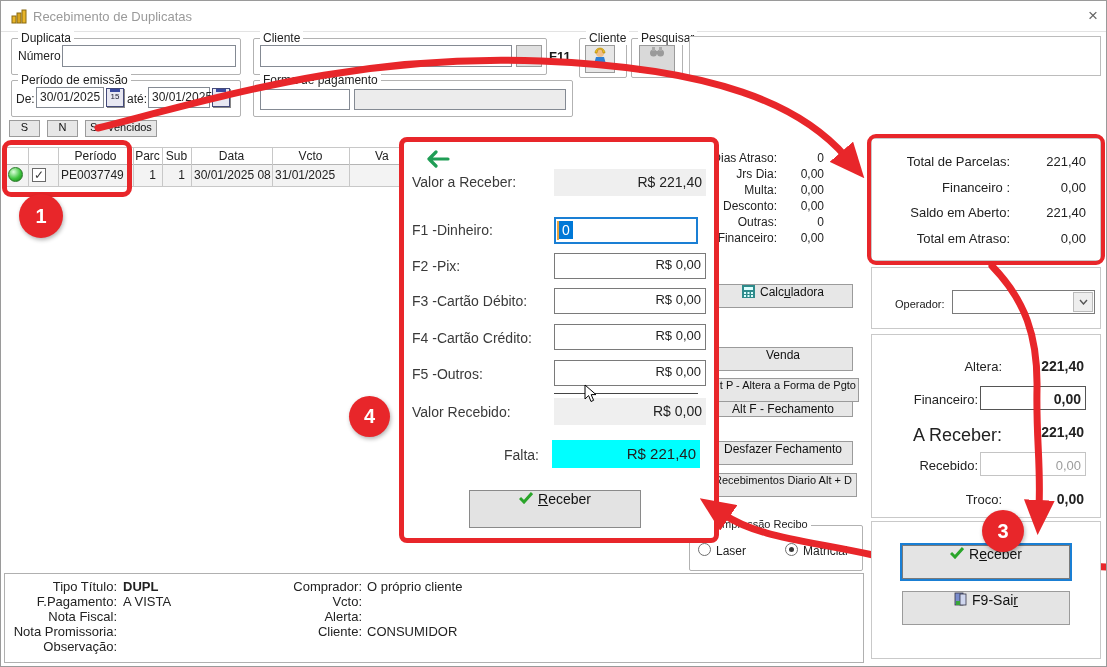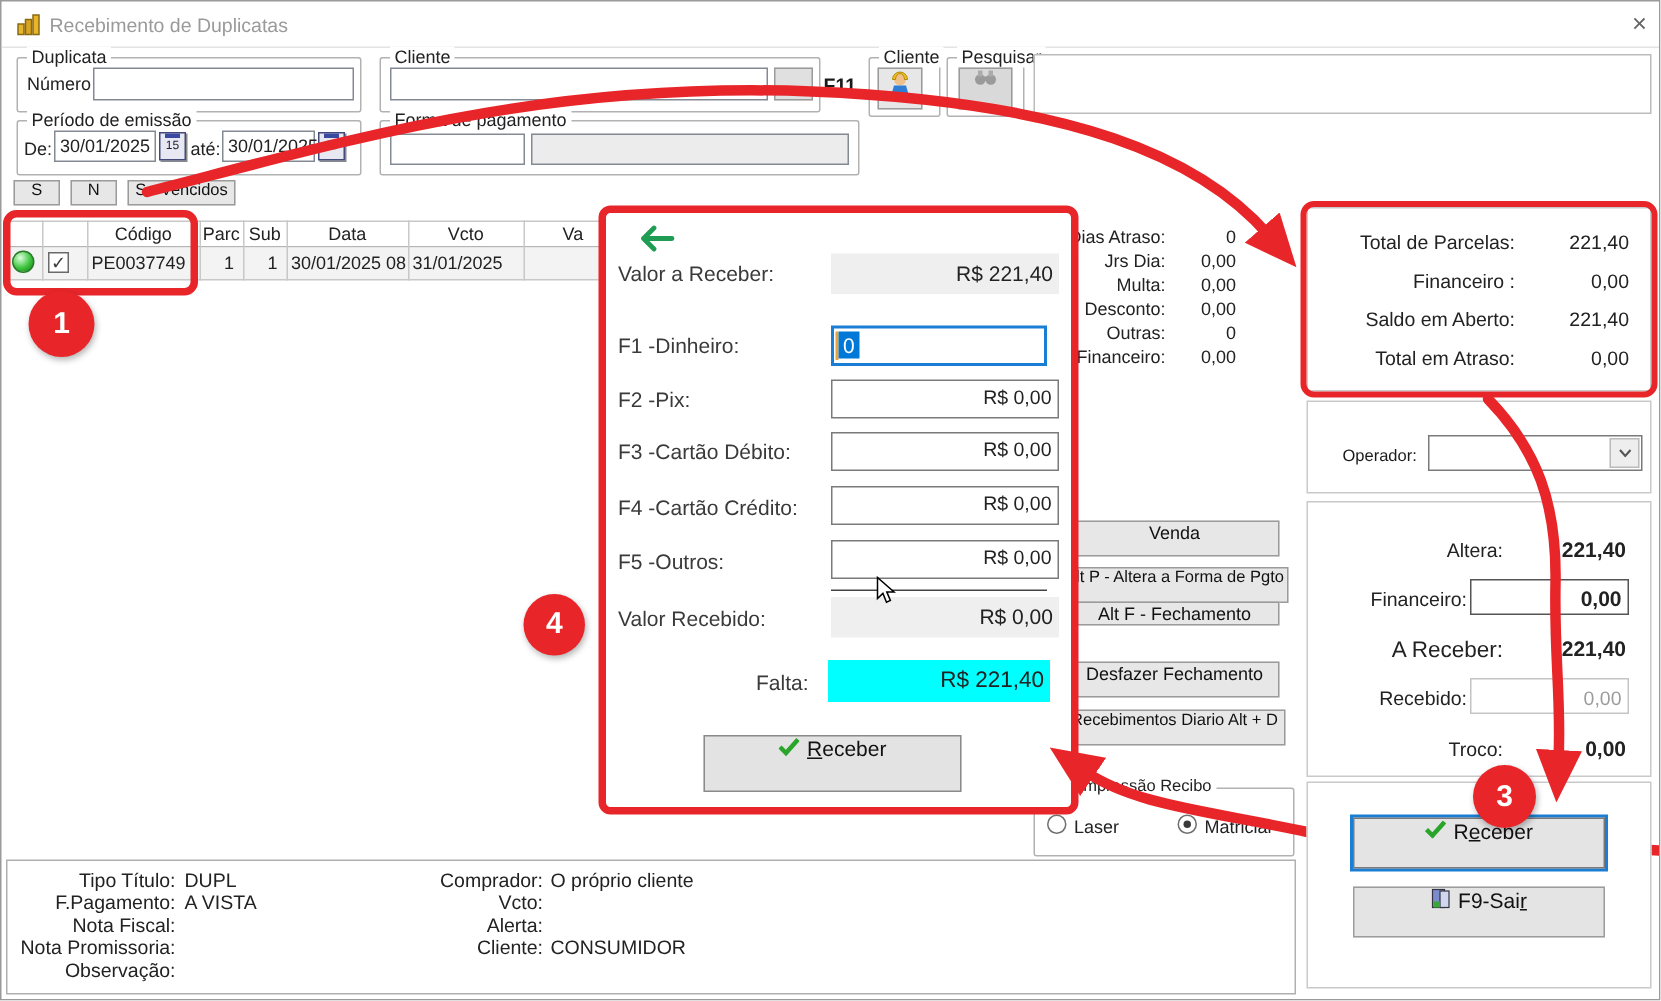--- a/index.html
+++ b/index.html
@@ -128,21 +128,21 @@
   <div class="a" style="left:3px;top:164px;width:697px;height:21px;background:#f3f3f3;"></div>
   <div class="a hline" style="left:3px;top:185px;width:697px;"></div>
   <div class="a vline" style="left:27px;top:146px;height:40px;"></div>
   <div class="a vline" style="left:57px;top:146px;height:40px;"></div>
   <div class="a vline" style="left:132px;top:146px;height:40px;"></div>
   <div class="a vline" style="left:161px;top:146px;height:40px;"></div>
   <div class="a vline" style="left:190px;top:146px;height:40px;"></div>
   <div class="a vline" style="left:271px;top:146px;height:40px;"></div>
   <div class="a vline" style="left:348px;top:146px;height:40px;"></div>
 
-  <span class="a cell" style="left:57px;top:148px;width:75px;text-align:center;">Código</span>
+  <span class="a cell" style="left:57px;top:148px;width:75px;text-align:center;">Período</span>
   <span class="a cell" style="left:132px;top:148px;width:29px;text-align:center;">Parc</span>
   <span class="a cell" style="left:161px;top:148px;width:29px;text-align:center;">Sub</span>
   <span class="a cell" style="left:190px;top:148px;width:81px;text-align:center;">Data</span>
   <span class="a cell" style="left:271px;top:148px;width:77px;text-align:center;">Vcto</span>
   <span class="a cell" style="left:374px;top:148px;width:30px;">Va</span>
 
   <div class="a" style="left:3px;top:164px;width:697px;height:21px;">
     <span class="a led" style="left:4px;top:2px;"></span>
     <span class="a cb" style="left:28px;top:3px;"><span>✓</span></span>
     <span class="a cell" style="left:57px;top:3px;">PE0037749</span>
@@ -160,20 +160,35 @@
     <span class="a cell r" style="left:656px;top:182px;width:120px;">Multa:</span>
     <span class="a cell r" style="left:765px;top:182px;width:58px;">0,00</span>
     <span class="a cell r" style="left:656px;top:198px;width:120px;">Desconto:</span>
     <span class="a cell r" style="left:765px;top:198px;width:58px;">0,00</span>
     <span class="a cell r" style="left:656px;top:214px;width:120px;">Outras:</span>
     <span class="a cell r" style="left:765px;top:214px;width:58px;">0</span>
     <span class="a cell r" style="left:656px;top:230px;width:120px;">Financeiro:</span>
     <span class="a cell r" style="left:765px;top:230px;width:58px;">0,00</span>
   </div>
 
+  <div class="a btn" style="left:712px;top:283px;width:140px;height:24px;">
+    <span><svg width="13" height="13">
+          <rect x="0" y="0" width="13" height="13" fill="#2e8b8b"></rect>
+          <rect x="2" y="2" width="9" height="3" fill="#dff"></rect>
+          <g fill="#dff">
+            <rect x="2" y="7" width="2" height="2"></rect>
+            <rect x="5.5" y="7" width="2" height="2"></rect>
+            <rect x="9" y="7" width="2" height="2"></rect>
+            <rect x="2" y="10" width="2" height="2"></rect>
+            <rect x="5.5" y="10" width="2" height="2"></rect>
+            <rect x="9" y="10" width="2" height="2"></rect>
+          </g>
+        </svg></span>
+    <span><span>Calc</span><span class="u">u</span><span>ladora</span></span>
+  </div>
   <div class="a btn" style="left:712px;top:346px;width:140px;height:24px;">
     <span>Venda</span>
   </div>
   <div class="a btn" style="left:706px;top:377px;width:152px;height:24px;font-size:11px;">
     <span>Alt P - Altera a Forma de Pgto</span>
   </div>
   <div class="a btn" style="left:712px;top:400px;width:140px;height:16px;">
     <span>Alt F - Fechamento</span>
   </div>
   <div class="a btn" style="left:712px;top:440px;width:140px;height:24px;">
@@ -223,21 +238,21 @@
     </div>
   </div>
 
   <div class="a panelbox" style="left:870px;top:333px;width:230px;height:184px;">
     <span class="a cell r" style="left:10px;top:24px;width:120px;font-size:13px;">Altera:</span>
     <span class="a cell r" style="left:140px;top:23px;width:72px;font-size:14px;font-weight:bold;">221,40</span>
     <span class="a cell r" style="left:10px;top:57px;width:96px;font-size:13px;">Financeiro:</span>
     <div class="a" style="left:108px;top:51px;width:106px;height:24px;border:1px solid #555;background:#fff;">
       <span class="a cell r" style="right:4px;top:4px;width:90px;font-size:14px;font-weight:bold;">0,00</span>
     </div>
-    <span class="a cell r" style="left:10px;top:90px;width:120px;font-size:15px;">A Receber:</span>
+    <span class="a cell r" style="left:10px;top:90px;width:120px;font-size:18px;">A Receber:</span>
     <span class="a cell r" style="left:140px;top:89px;width:72px;font-size:14px;font-weight:bold;">221,40</span>
     <span class="a cell r" style="left:10px;top:123px;width:96px;font-size:13px;">Recebido:</span>
     <div class="a" style="left:108px;top:117px;width:106px;height:24px;border:1px solid #c4c4c4;background:#fff;">
       <span class="a cell r" style="right:4px;top:5px;width:90px;font-size:13px;color:#9c9c9c;">0,00</span>
     </div>
     <span class="a cell r" style="left:10px;top:157px;width:120px;font-size:13px;">Troco:</span>
     <span class="a cell r" style="left:140px;top:156px;width:72px;font-size:14px;font-weight:bold;">0,00</span>
   </div>
 
   <div class="a panelbox" style="left:870px;top:520px;width:230px;height:138px;">
@@ -252,21 +267,21 @@
             <rect x="1" y="1" width="8" height="12" fill="#7a8ccc" stroke="#334" stroke-width=".8"></rect>
             <rect x="6" y="2" width="6" height="11" fill="#cfd6ee" stroke="#334" stroke-width=".8"></rect>
             <rect x="2" y="9" width="4" height="4" fill="#3aa53a"></rect>
           </svg></span>
       <span><span>F9-Sai</span><span class="u">r</span><span></span></span>
     </div>
   </div>
 
   <div class="a" style="left:3px;top:572px;width:860px;height:90px;border:1px solid #b0b0b0;background:#fff;">
     <span class="a cell r" style="left:0;top:5px;width:112px;font-size:13px;">Tipo Título:</span>
-    <span class="a cell" style="left:118px;top:5px;font-size:13px;">DUPL</span>
+    <span class="a cell" style="left:118px;top:5px;font-size:13px;font-weight:bold;">DUPL</span>
     <span class="a cell r" style="left:0;top:20px;width:112px;font-size:13px;">F.Pagamento:</span>
     <span class="a cell" style="left:118px;top:20px;font-size:13px;">A VISTA</span>
     <span class="a cell r" style="left:0;top:35px;width:112px;font-size:13px;">Nota Fiscal:</span>
     <span class="a cell" style="left:118px;top:35px;font-size:13px;"></span>
     <span class="a cell r" style="left:0;top:50px;width:112px;font-size:13px;text-align:right;">Nota Promissoria:</span>
     <span class="a cell" style="left:118px;top:50px;font-size:13px;"></span>
     <span class="a cell r" style="left:0;top:65px;width:112px;font-size:13px;">Observação:</span>
     <span class="a cell" style="left:118px;top:65px;font-size:13px;"></span>
     <span class="a cell r" style="left:237px;top:5px;width:120px;font-size:13px;">Comprador:</span>
     <span class="a cell" style="left:362px;top:5px;font-size:13px;">O próprio cliente</span>

